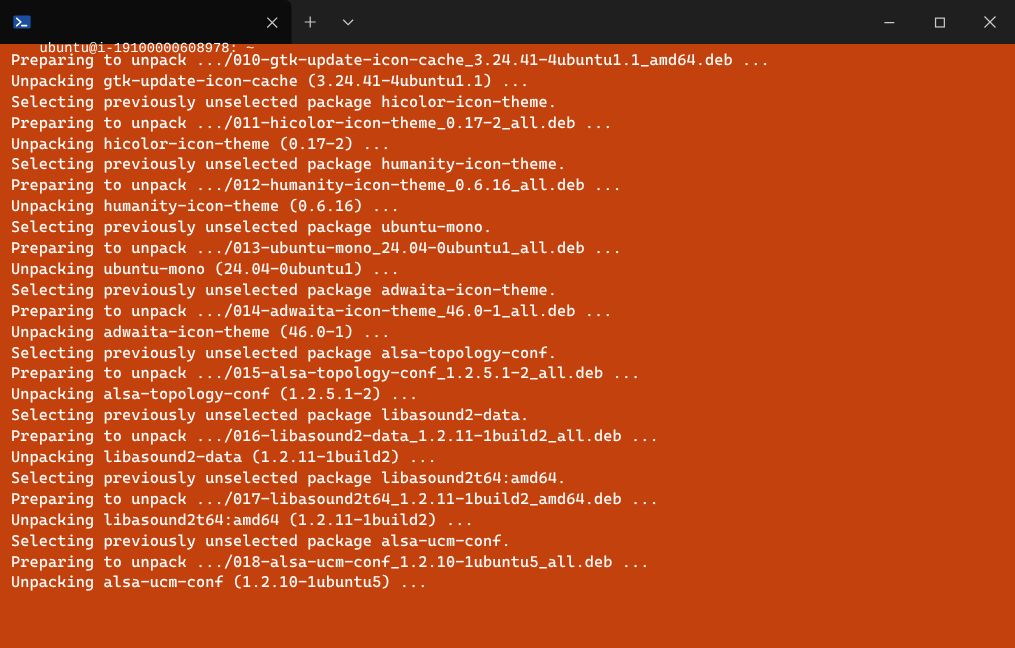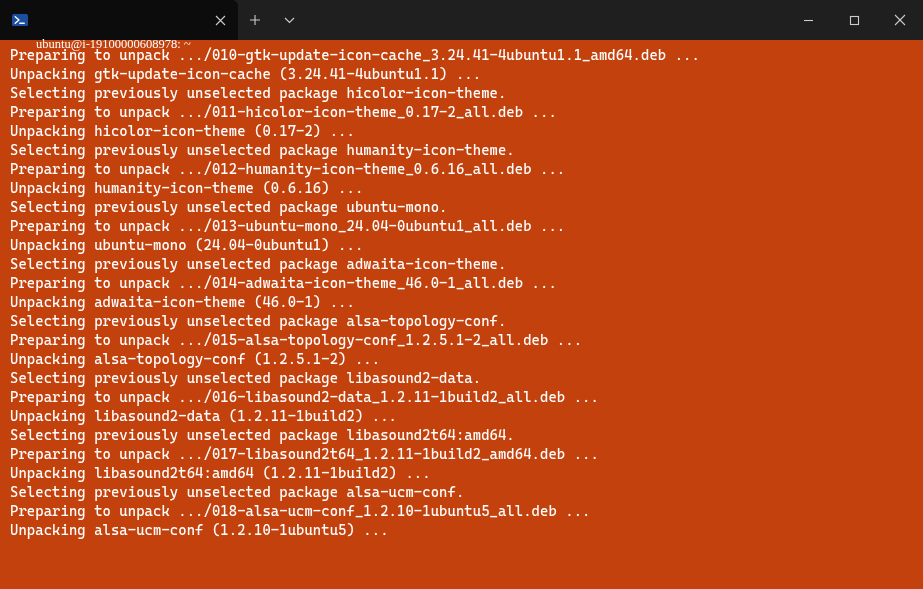--- a/index.html
+++ b/index.html
@@ -18,21 +18,21 @@
       display: flex; align-items: center; gap: 8px;
       background: #0c0c0c; height: 100%;
       padding: 0 10px 0 12px; min-width: 238px;
       border-top-right-radius: 6px;
     }
     .tab-icon {
       width: 16px; height: 16px; flex: 0 0 16px;
       display: flex; align-items: center; justify-content: center;
     }
     .tab-title {
-      color: #fff; font-size: 12.5px; font-family: Liberation Serif, serif;
+      color: #fff; font-size: 12.5px; font-family: Liberation Mono, monospace;
       white-space: nowrap; overflow: hidden; text-overflow: ellipsis;
       flex: 1 1 auto;
       margin-top: 48px;
     }
     .tab-close {
       width: 16px; height: 16px; display: flex; align-items: center; justify-content: center;
       color: #ccc; cursor: pointer;
     }
     .tabbar-right { display: flex; align-items: center; height: 100%; }
     .nt-btn {

